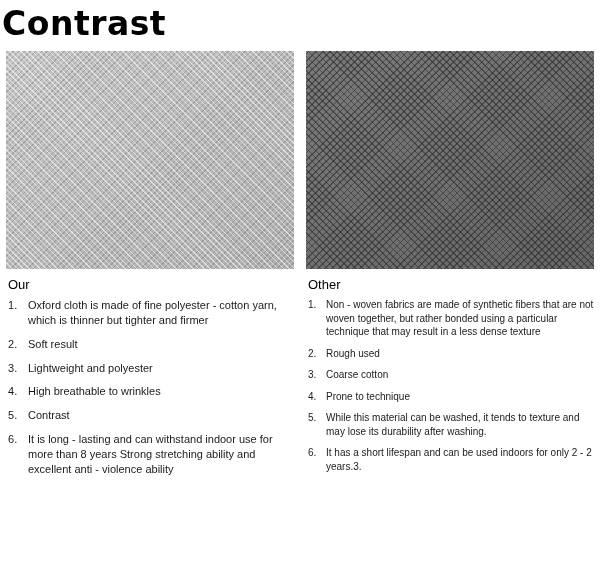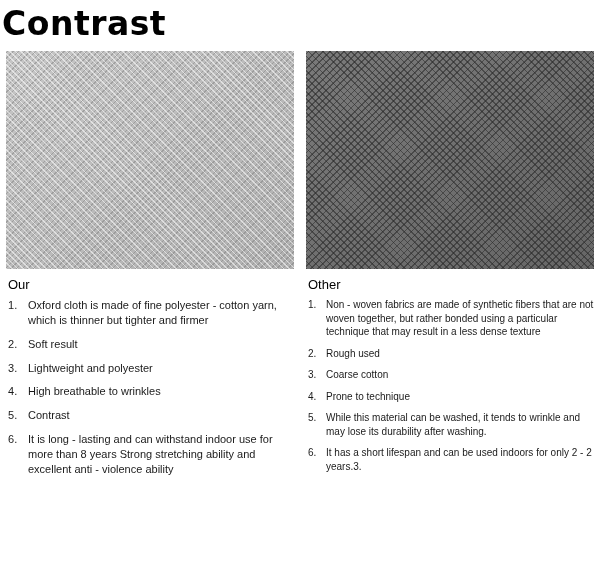--- a/index.html
+++ b/index.html
@@ -123,19 +123,19 @@
     </div>
 
     <div class="col col-right">
       <div class="swatch swatch-dark"></div>
       <div class="heading small">Other</div>
       <ol class="list">
         <li>Non - woven fabrics are made of synthetic fibers that are not woven together, but rather bonded using a particular technique that may result in a less dense texture</li>
         <li>Rough used</li>
         <li>Coarse cotton</li>
         <li>Prone to technique</li>
-        <li>While this material can be washed, it tends to wrinkle and may lose its durability after washing.</li>
+        <li>While this material can be washed, it tends to texture and may lose its durability after washing.</li>
         <li>It has a short lifespan and can be used indoors for only 2 - 2 years.3.</li>
       </ol>
     </div>
 
   </div>
 </div>
 
 </body></html>

